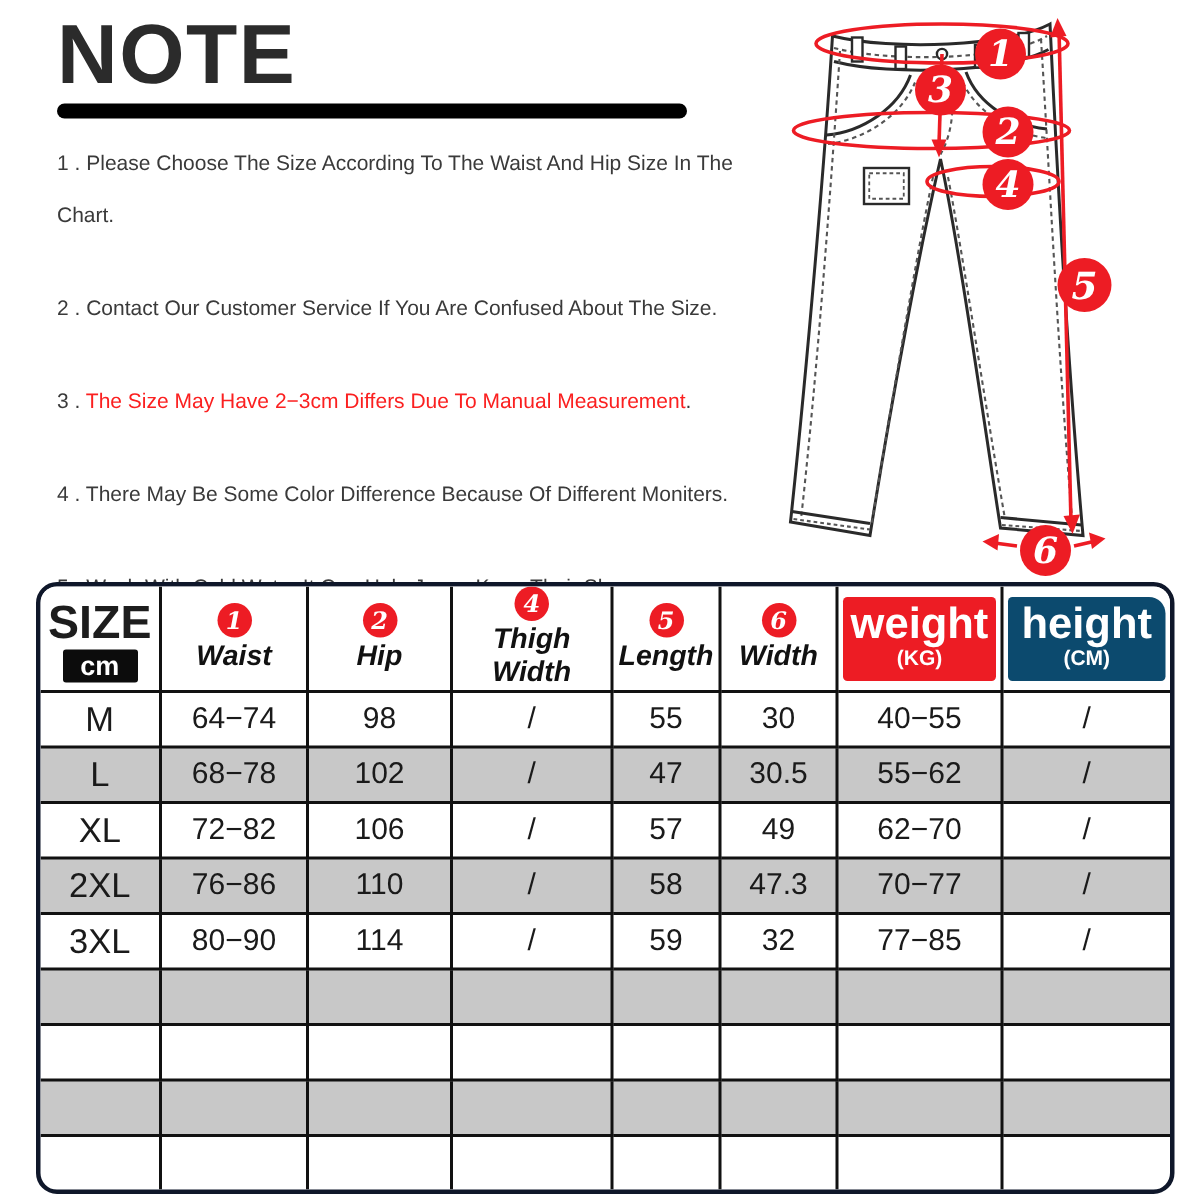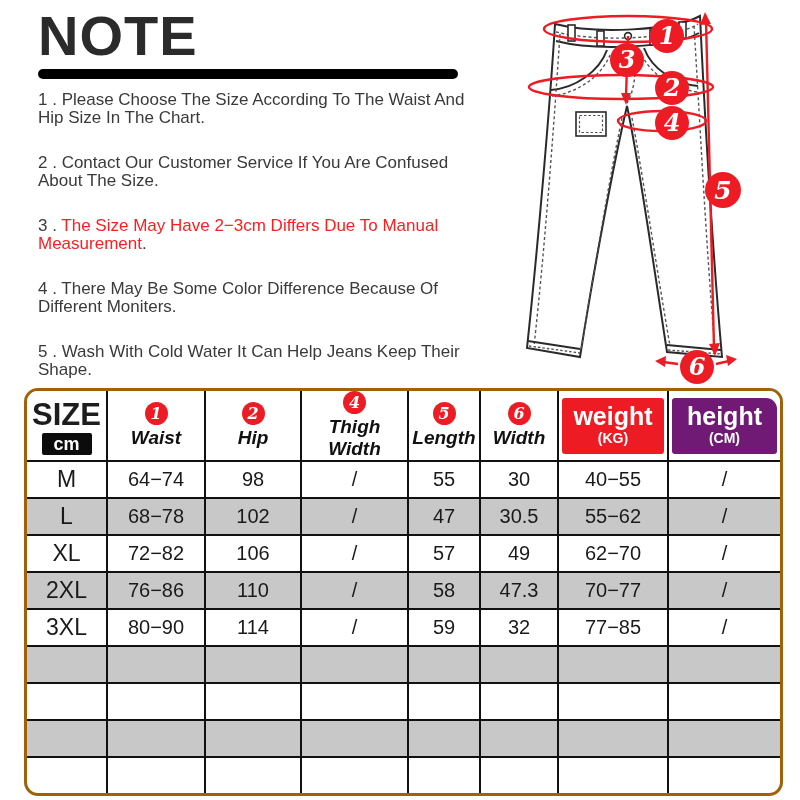--- a/index.html
+++ b/index.html
@@ -4,50 +4,50 @@
 <style>
   html,body{margin:0;padding:0;background:#fff;}
   .canvas{position:relative;width:800px;height:800px;background:#fff;overflow:hidden;
           font-family:"Liberation Sans",sans-serif;color:#2e2e2e;}
 
   
   .note{position:absolute;left:38px;top:8px;width:452px;}
   .note-title{margin:0;font-size:56px;line-height:1.0;font-weight:bold;letter-spacing:1px;color:#2b2b2b;}
   .note-bar{margin-top:5px;width:420px;height:10px;background:#000;border-radius:5px;}
   .note-items{margin-top:12px;}
-  .note-item{margin:0 0 27px 0;font-size:17px;line-height:18px;color:#3a3a3a;}
+  .note-item{margin:0 0 27px 0;font-size:14px;line-height:35px;color:#3a3a3a;}
   .note-item .red{color:#fb2020;}
 
   
   .diagram{position:absolute;left:500px;top:0;width:300px;height:385px;}
   .marker-num{font-family:"DejaVu Serif",serif;font-style:italic;font-weight:bold;fill:#fff;text-anchor:middle;}
 
   
-  .table-wrap{position:absolute;left:24px;top:388px;border:3px solid #a16207;border-radius:14px;overflow:hidden;background:#fff;}
+  .table-wrap{position:absolute;left:24px;top:388px;border:3px solid #0f172a;border-radius:14px;overflow:hidden;background:#fff;}
   table{border-collapse:collapse;table-layout:fixed;width:753px;}
   th,td{border-right:2px solid #111;border-bottom:2px solid #111;padding:0;text-align:center;vertical-align:middle;}
   th:last-child,td:last-child{border-right:none;}
   tbody tr:last-child td{border-bottom:none;}
   thead th{height:62px;background:#fff;}
   tbody td{height:35px;font-size:20px;color:#1a1a1a;}
   tr.shade td{background:#c8c8c8;}
   td.size-cell{font-size:23px;}
   .corner-size{font-size:31px;color:#1d1d1d;line-height:1;margin-top:2px;}
   .cm-badge{width:50px;height:22px;margin:3px auto 0;background:#0c0c0c;color:#fff;
             font-weight:bold;font-size:18px;line-height:22px;border-radius:2px;}
   .hdr-circle{display:flex;align-items:center;justify-content:center;width:23px;height:23px;margin:0 auto 2px;
               border-radius:50%;background:#ed1c24;color:#fff;font-family:"DejaVu Serif",serif;
               font-style:italic;font-weight:bold;font-size:16px;}
   .hdr-label{font-style:italic;font-size:19px;color:#111;}
   .hdr-block{display:flex;flex-direction:column;align-items:center;justify-content:center;
              height:56px;margin:3px;border-radius:3px;color:#fff;font-weight:bold;}
-  .hdr-block .main{font-size:25px;line-height:26px;}
+  .hdr-block .main{font-size:29px;line-height:26px;}
   .hdr-block .sub{font-size:14px;line-height:19px;}
   .blk-red{background:#ed1c24;}
-  .blk-blue{background:#701a75;border-top-right-radius:11px;}
+  .blk-blue{background:#0c4a6e;border-top-right-radius:11px;}
 </style>
 </head>
 <body>
 
 <div class="canvas">
 
   <section class="note">
     <h1 class="note-title">NOTE</h1>
     <div class="note-bar"></div>
     <div class="note-items">

